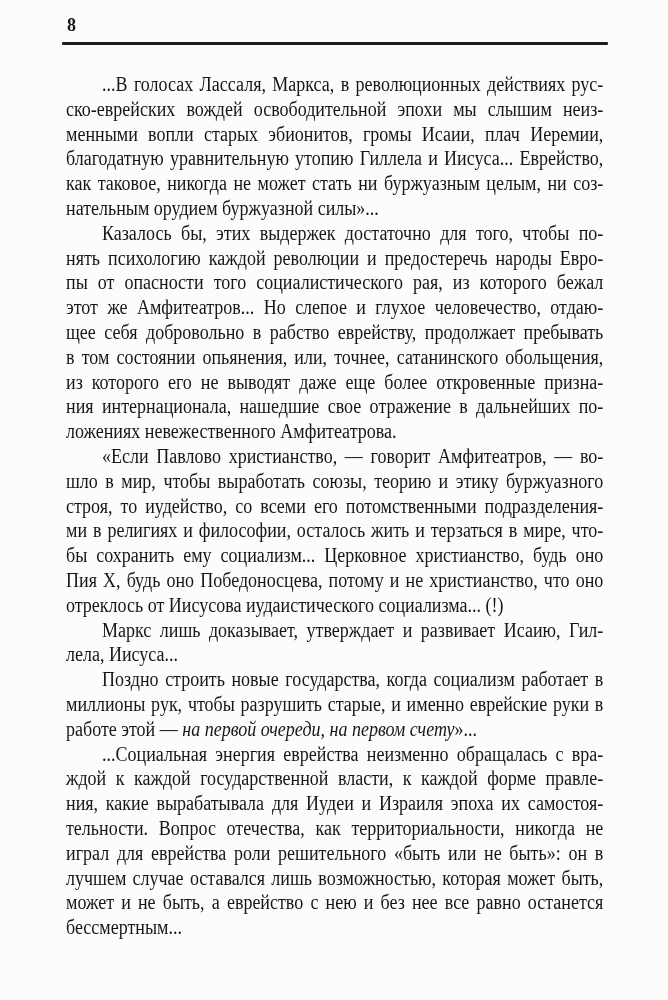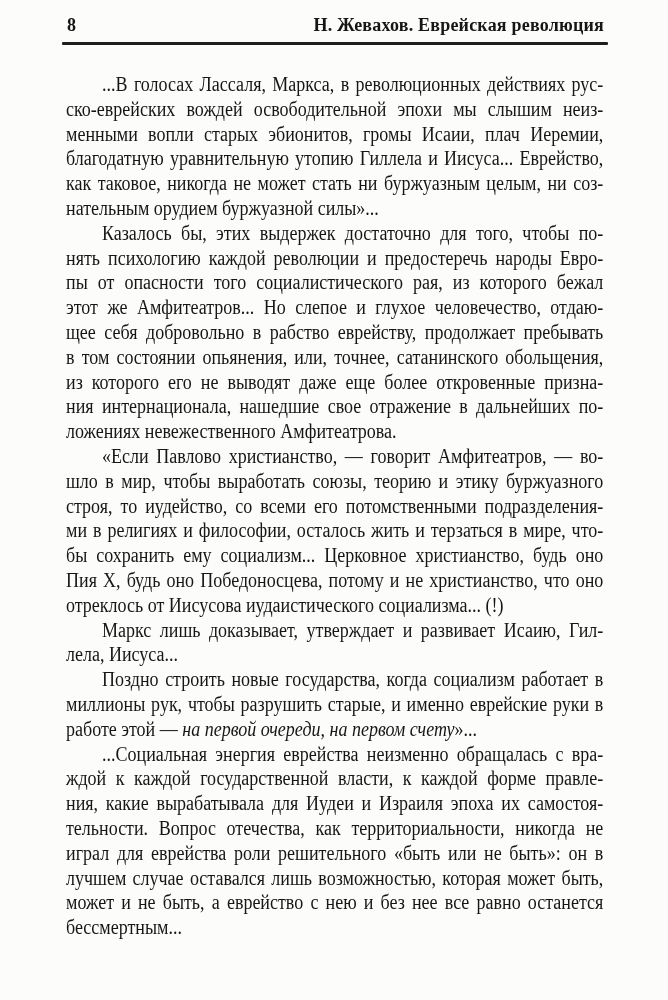--- a/index.html
+++ b/index.html
@@ -62,21 +62,20 @@
   }
   .line i { font-style: italic; }
 </style>
 </head>
 <body>
 
 <div class="page">
 
   <div class="page-header">
     <span>8</span>
-    <span>Н. Жевахов. Еврейская революция</span>
   </div>
 
   <div class="header-rule"></div>
 
   <div class="text-body">
       <div class="para">
         <div class="line first"><span>...В голосах Лассаля, Маркса, в революционных действиях рус-</span></div>
         <div class="line"><span>ско-еврейских вождей освободительной эпохи мы слышим неиз-</span></div>
         <div class="line"><span>менными вопли старых эбионитов, громы Исаии, плач Иеремии,</span></div>
         <div class="line"><span>благодатную уравнительную утопию Гиллела и Иисуса... Еврейство,</span></div>

